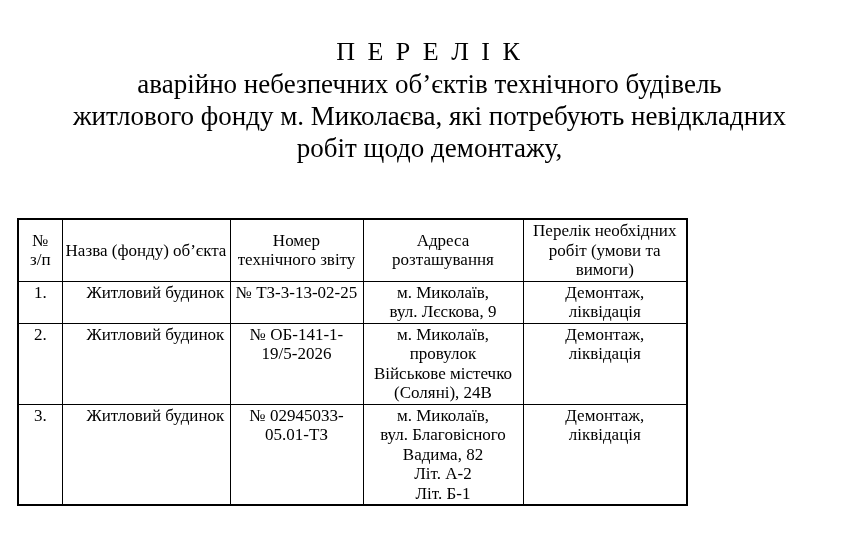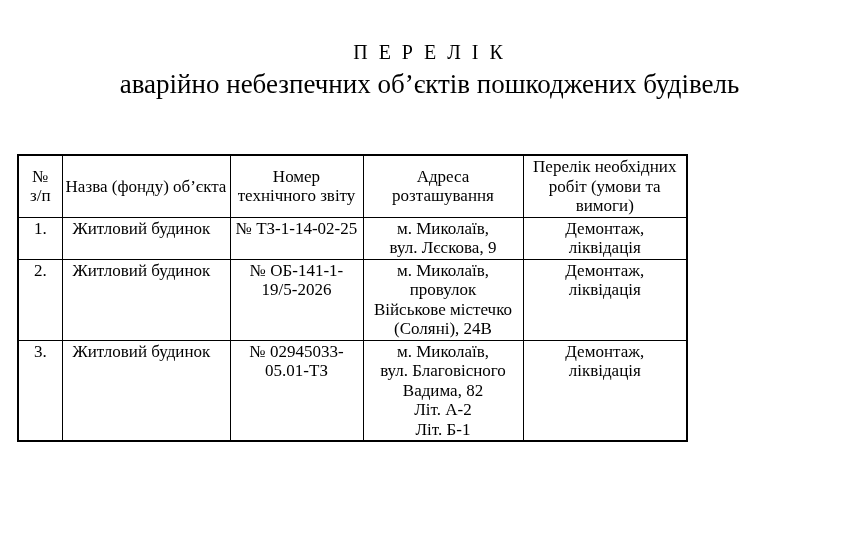--- a/index.html
+++ b/index.html
@@ -17,21 +17,21 @@
     overflow: hidden;
   }
   .title-block {
     padding-top: 36px;
     text-align: center;
     font-size: 27px;
     line-height: 32px;
     white-space: nowrap;
   }
   .title-main {
-    font-size: 20px;
+    font-size: 26px;
     letter-spacing: 3px;
   }
   table.doc-table {
     border-collapse: collapse;
     table-layout: fixed;
     margin: 54px 0 0 17px;
     border: 2px solid #000;
   }
   table.doc-table th,
   table.doc-table td {
@@ -47,39 +47,41 @@
     text-align: center;
     vertical-align: middle;
     height: 56px;
   }
   table.doc-table td {
     text-align: center;
     vertical-align: top;
   }
   table.doc-table td.cell-name {
     text-align: left;
-    padding-left: 10px;
+    padding-left: 24px;
   }
   .col-num   { width: 44px; }
   .col-name  { width: 168px; }
   .col-rep   { width: 133px; }
   .col-addr  { width: 160px; }
   .col-works { width: 164px; }
   .row-1 { height: 40px; }
   .row-2 { height: 78px; }
   .row-3 { height: 97px; }
 </style>
 </head>
 <body>
 
 <div class="page">
 
   <div class="title-block">
     <div class="title-main">П Е Р Е Л І К</div>
-    <div>аварійно небезпечних об’єктів пошкоджених будівель</div>
+    <div>аварійно небезпечних об’єктів технічного будівель</div>
+    <div>житлового фонду м. Миколаєва, які потребують невідкладних</div>
+    <div>робіт щодо демонтажу,</div>
   </div>
 
   <table class="doc-table">
     <colgroup>
       <col class="col-num">
       <col class="col-name">
       <col class="col-rep">
       <col class="col-addr">
       <col class="col-works">
     </colgroup>
@@ -94,21 +96,21 @@
 розташування</th>
         <th>Перелік необхідних
 робіт (умови та
 вимоги)</th>
       </tr>
     </thead>
     <tbody>
       <tr class="row-1">
         <td>1.</td>
         <td class="cell-name">Житловий будинок</td>
-        <td>№ ТЗ-1-14-02-25</td>
+        <td>№ ТЗ-3-13-02-25</td>
         <td>м. Миколаїв,
 вул. Лєскова, 9</td>
         <td>Демонтаж,
 ліквідація</td>
       </tr>
       <tr class="row-2">
         <td>2.</td>
         <td class="cell-name">Житловий будинок</td>
         <td>№ ОБ-141-1-
 19/5-2026</td>

